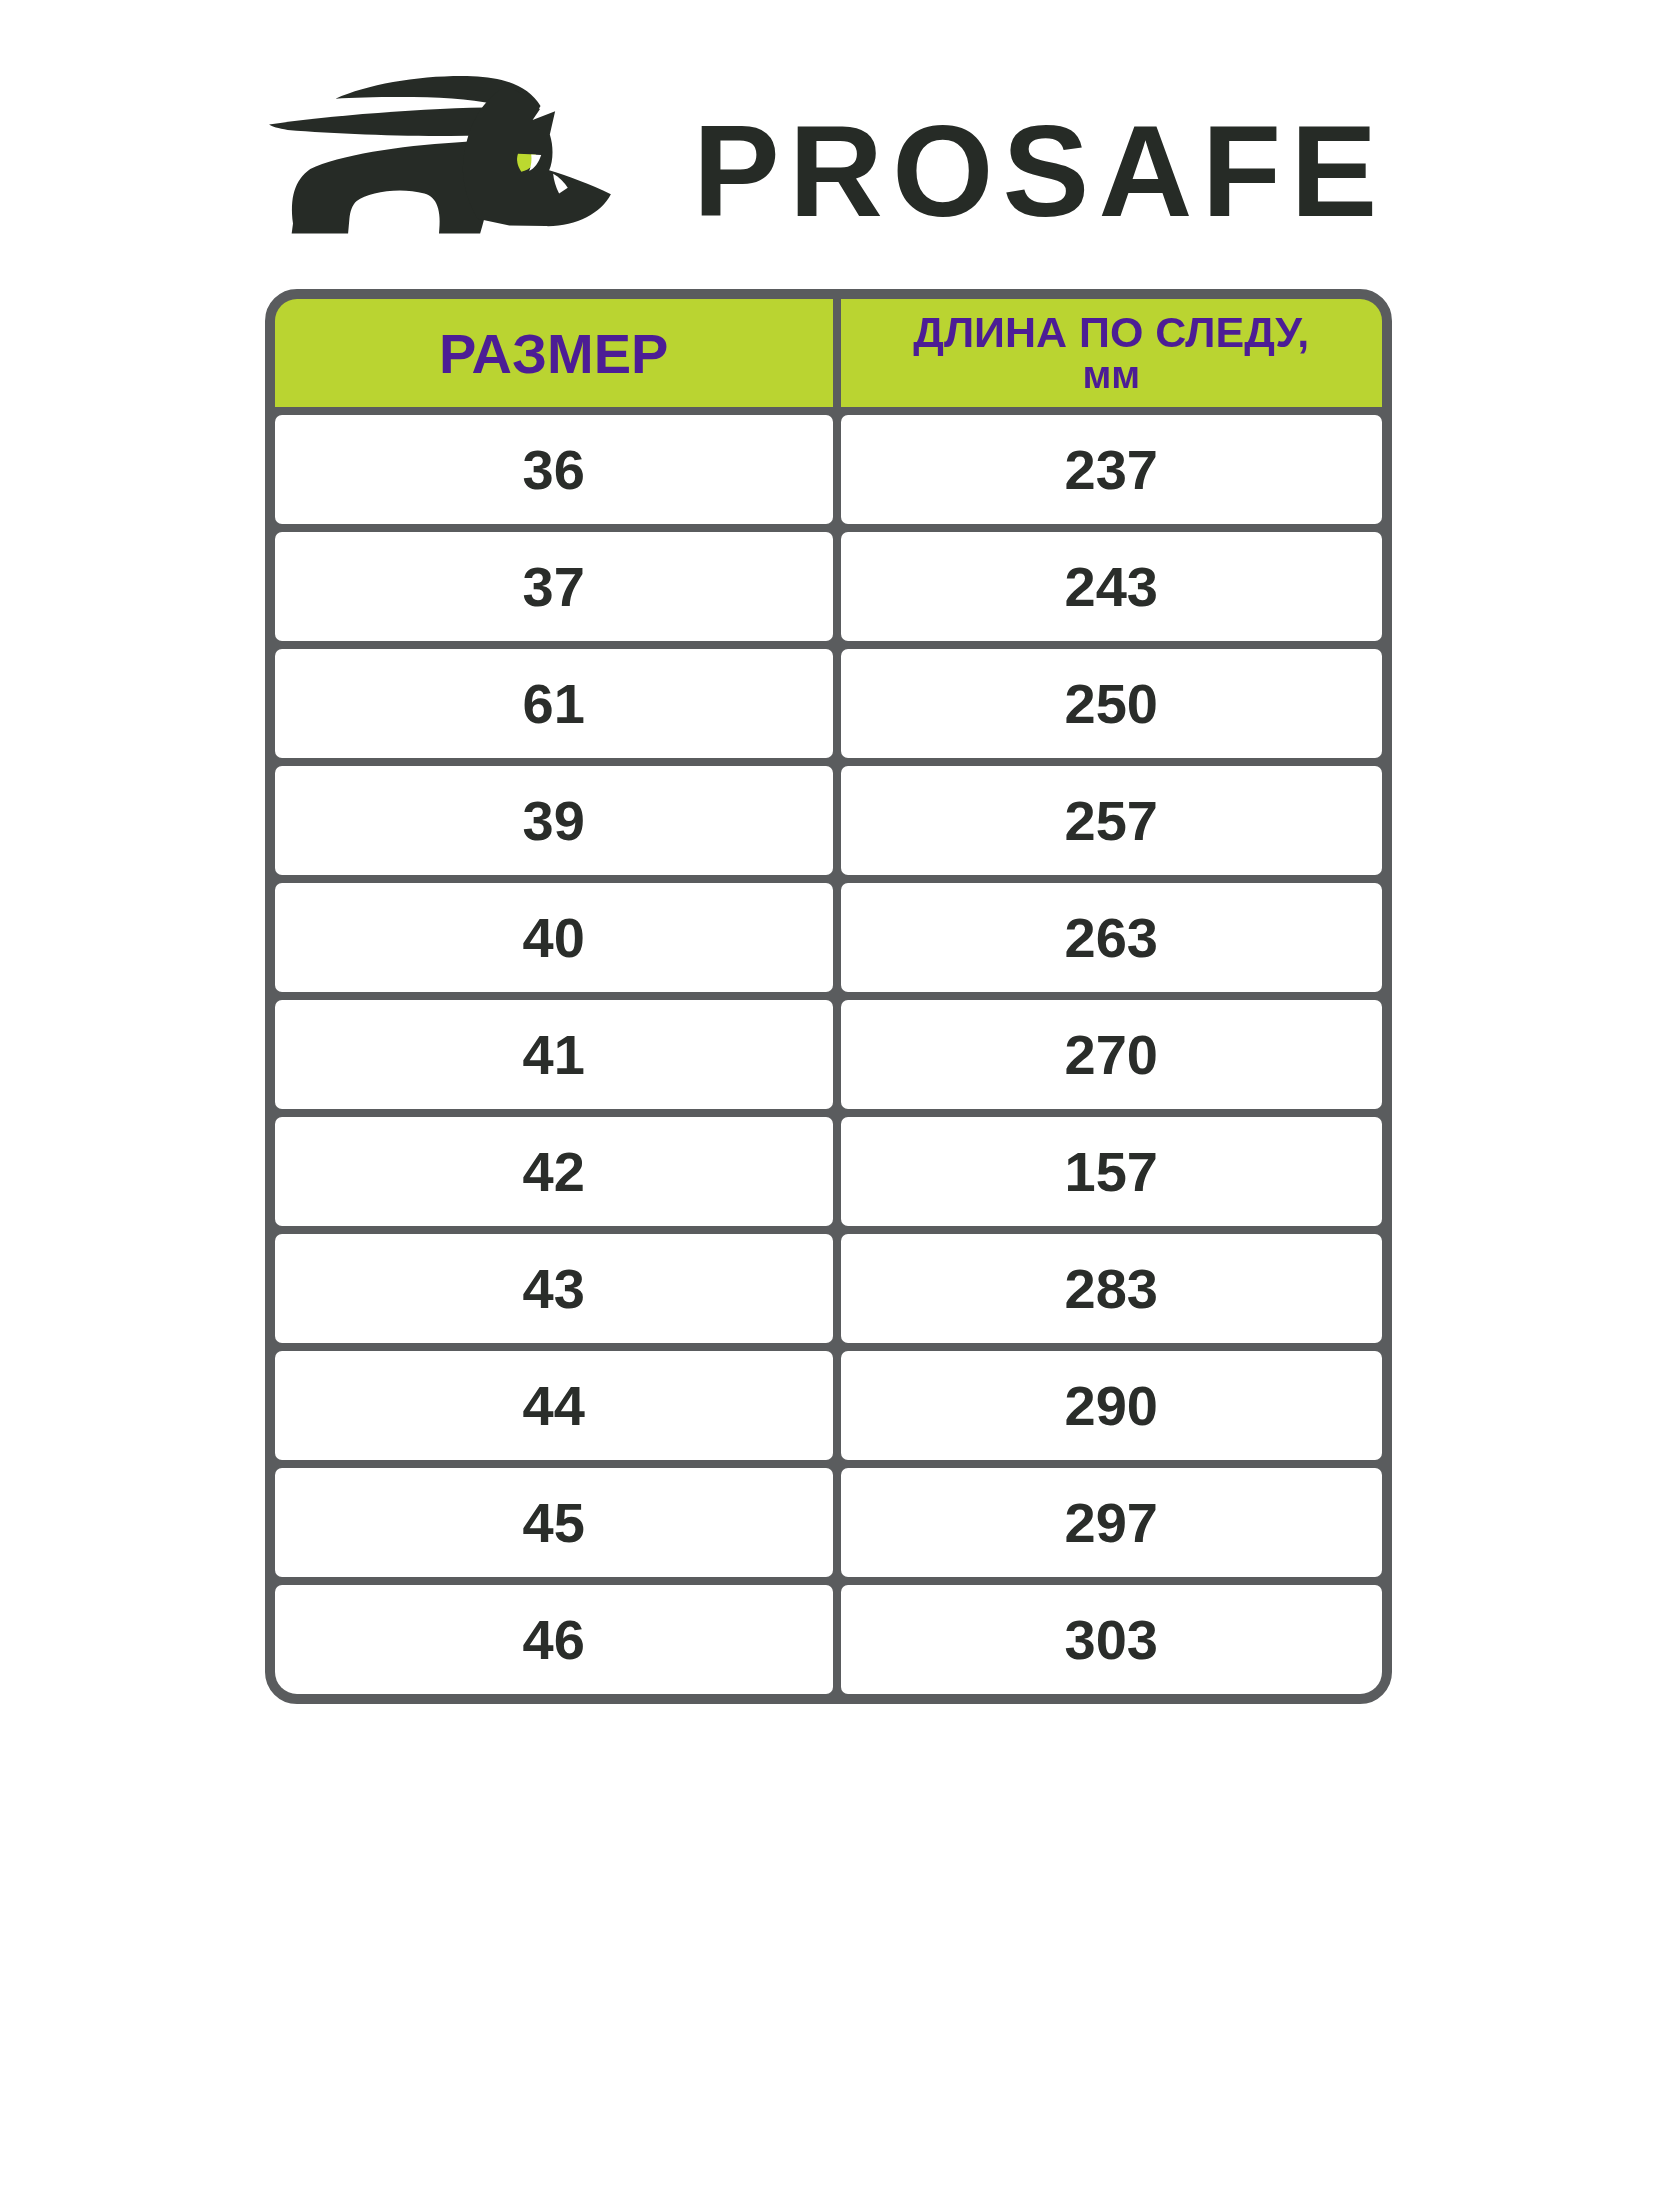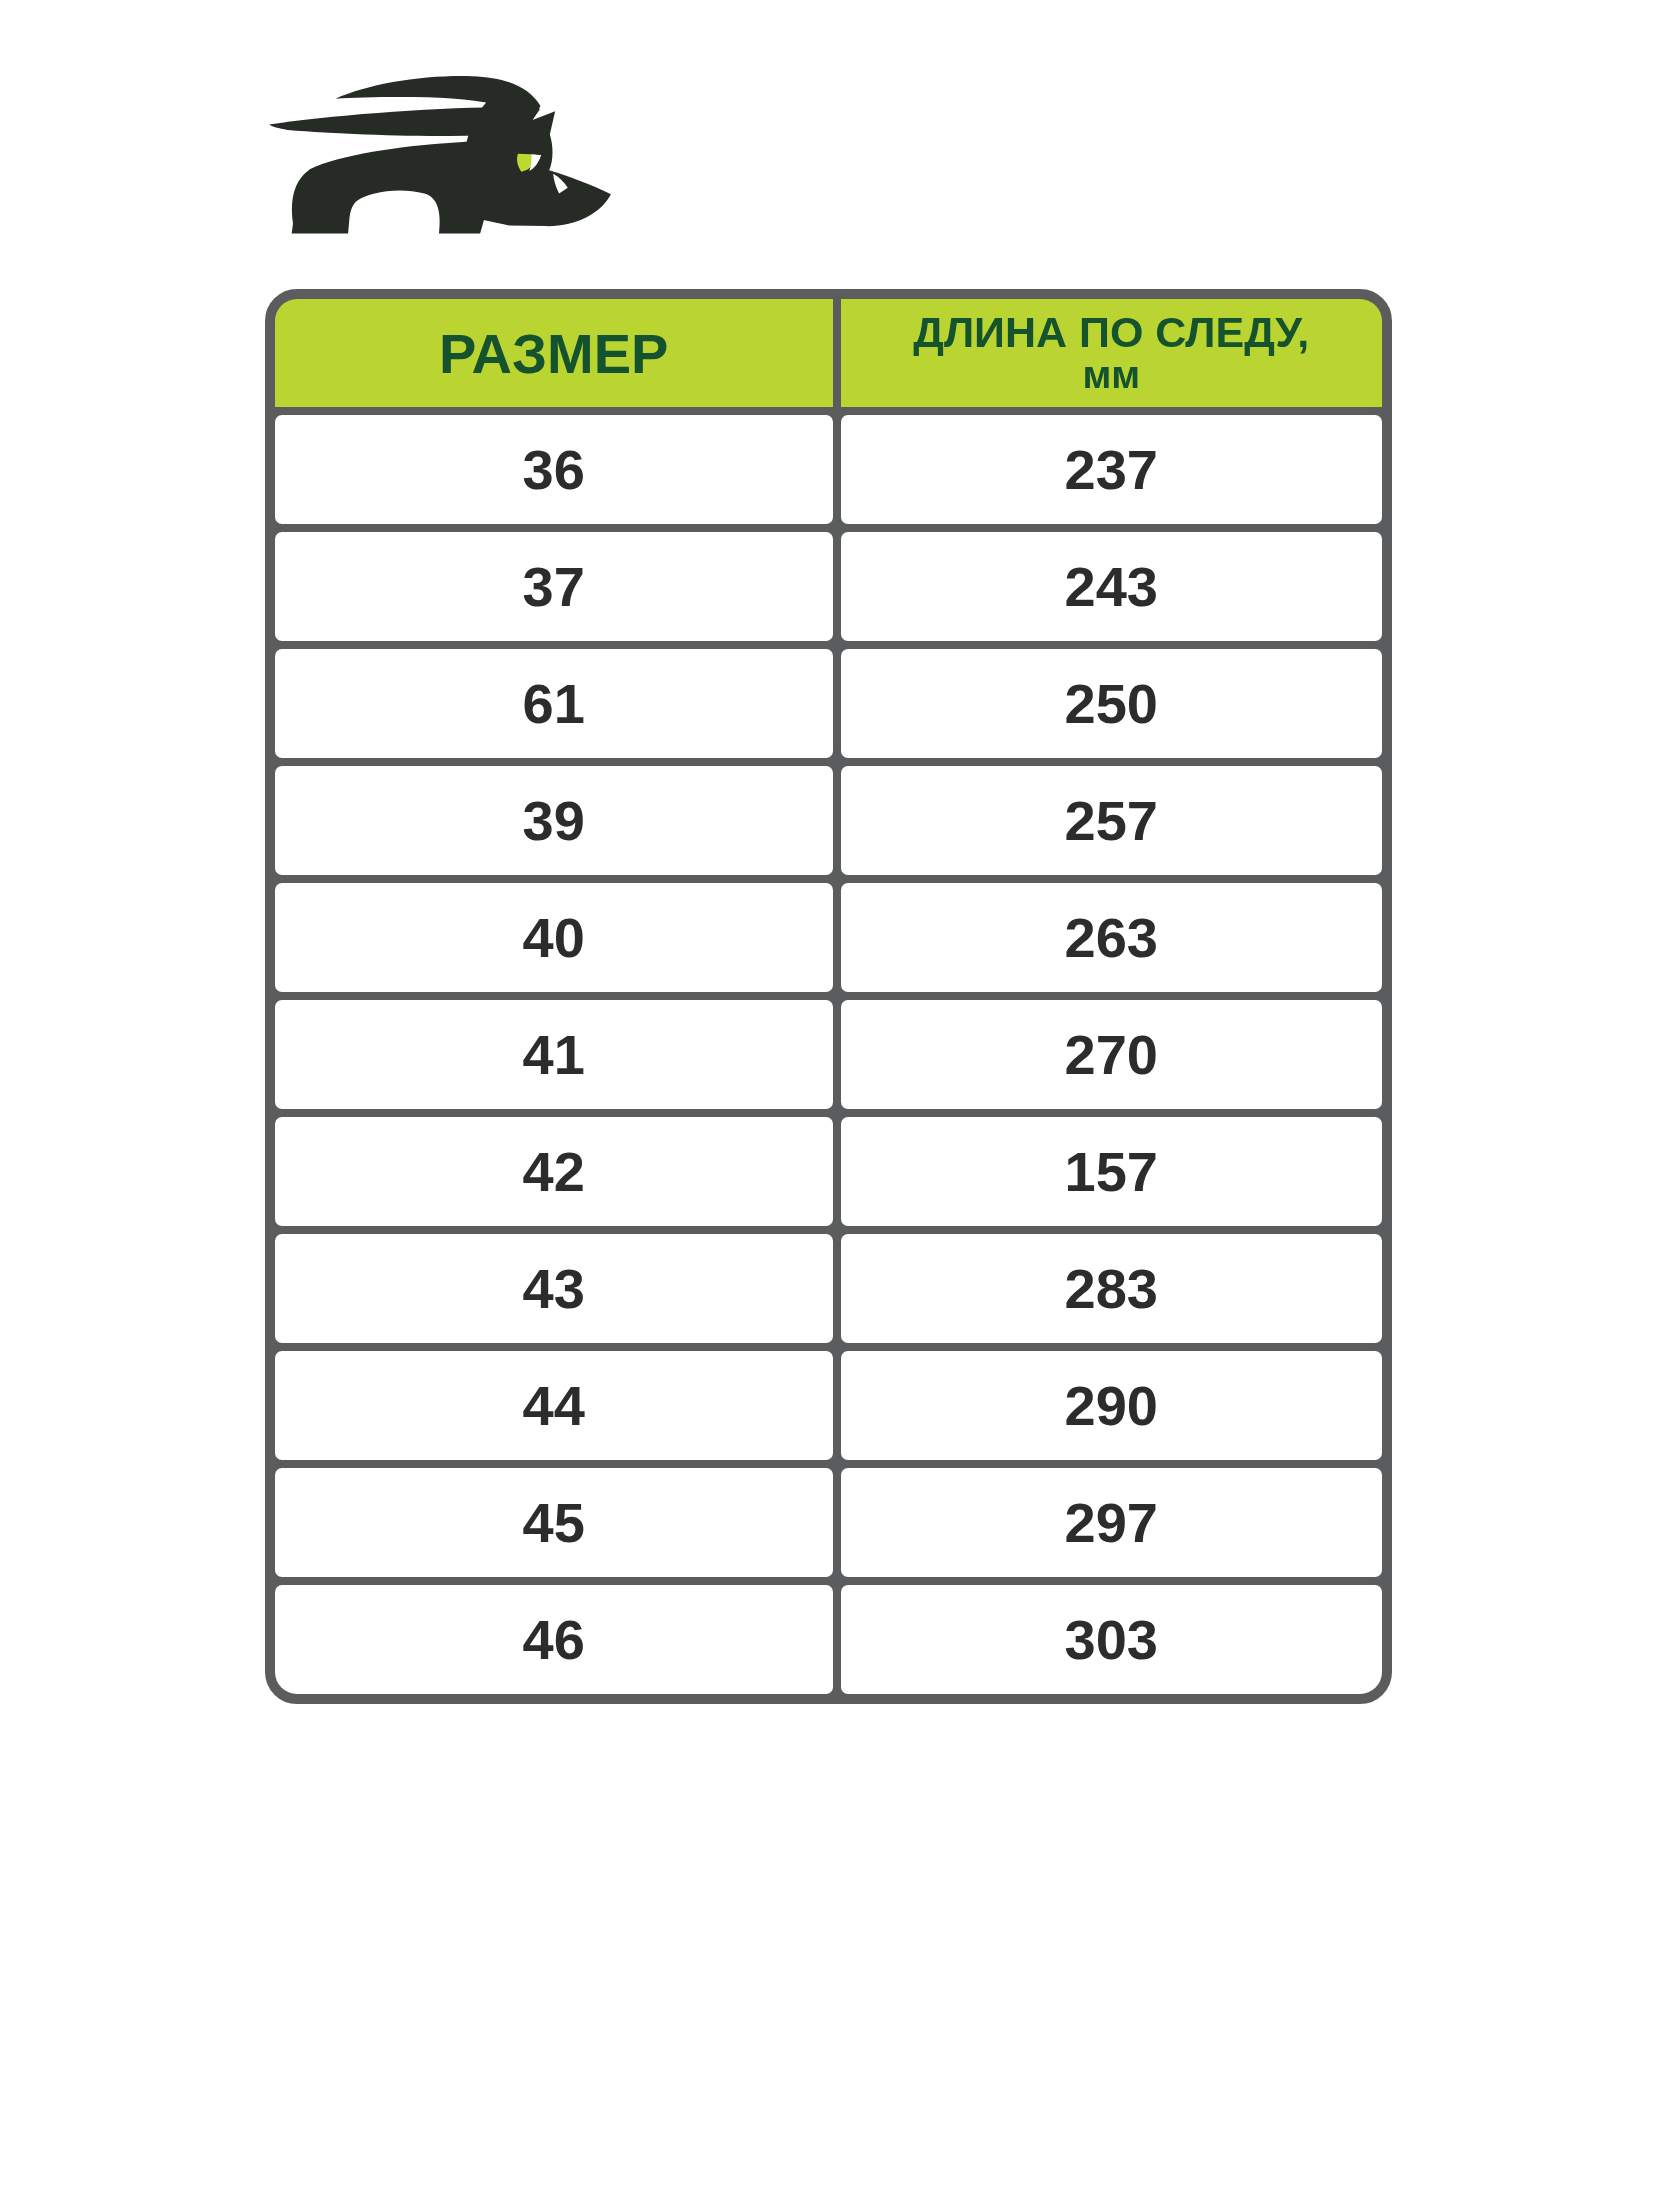--- a/index.html
+++ b/index.html
@@ -40,21 +40,21 @@
     grid-template-columns:565fr 570fr 525fr;
     grid-template-rows:106px 101px 101px;
     border-radius:28px;
   }
   .row { display:contents; }
   .c {
     background:#ffffff;
     display:flex; align-items:center; justify-content:center;
     color:#2A2D2A; font-weight:bold;
   }
-  .green { background:#BAD431; color:#14532d; }
+  .green { background:#BAD431; color:#4c1d95; }
   .num   { font-size:56px;border-radius:7px; }
   .hsize { font-size:56px; }
   .hlen  { flex-direction:column; line-height:1.02; text-align:left; }
   .hlen .l1 { font-size:43px; }
   .hlen .l2 { font-size:39px; }
   .ftitle { font-size:57px; }
   .fhead  { font-size:56px; }
   .fval   { font-size:56px; }
   .span3 { grid-column:1 / -1; }
 </style>
@@ -84,20 +84,21 @@
 
       <path fill="#ffffff" d="M452,212 C461,217 469,225 474,233 L461,242
         C456,232 453,222 452,212 Z"></path>
 
       <path fill="#BCD92F" d="M399,182 L426,183 C426,196 418,206 404,209
         C398,200 396,191 399,182 Z"></path>
       <path fill="#ffffff" d="M419,183 L434,184 C430,196 424,204 416,208
         C419,200 420,191 419,183 Z"></path>
     </g>
   </svg>
+  <div class="brand-text">PROSAFE</div>
 
   <div class="gtable size-table">
     <div class="row">
       <div class="c green hsize">РАЗМЕР</div>
       <div class="c green hlen">
         <span class="l1">ДЛИНА ПО СЛЕДУ,</span>
         <span class="l2">мм</span>
       </div>
     </div>
 

